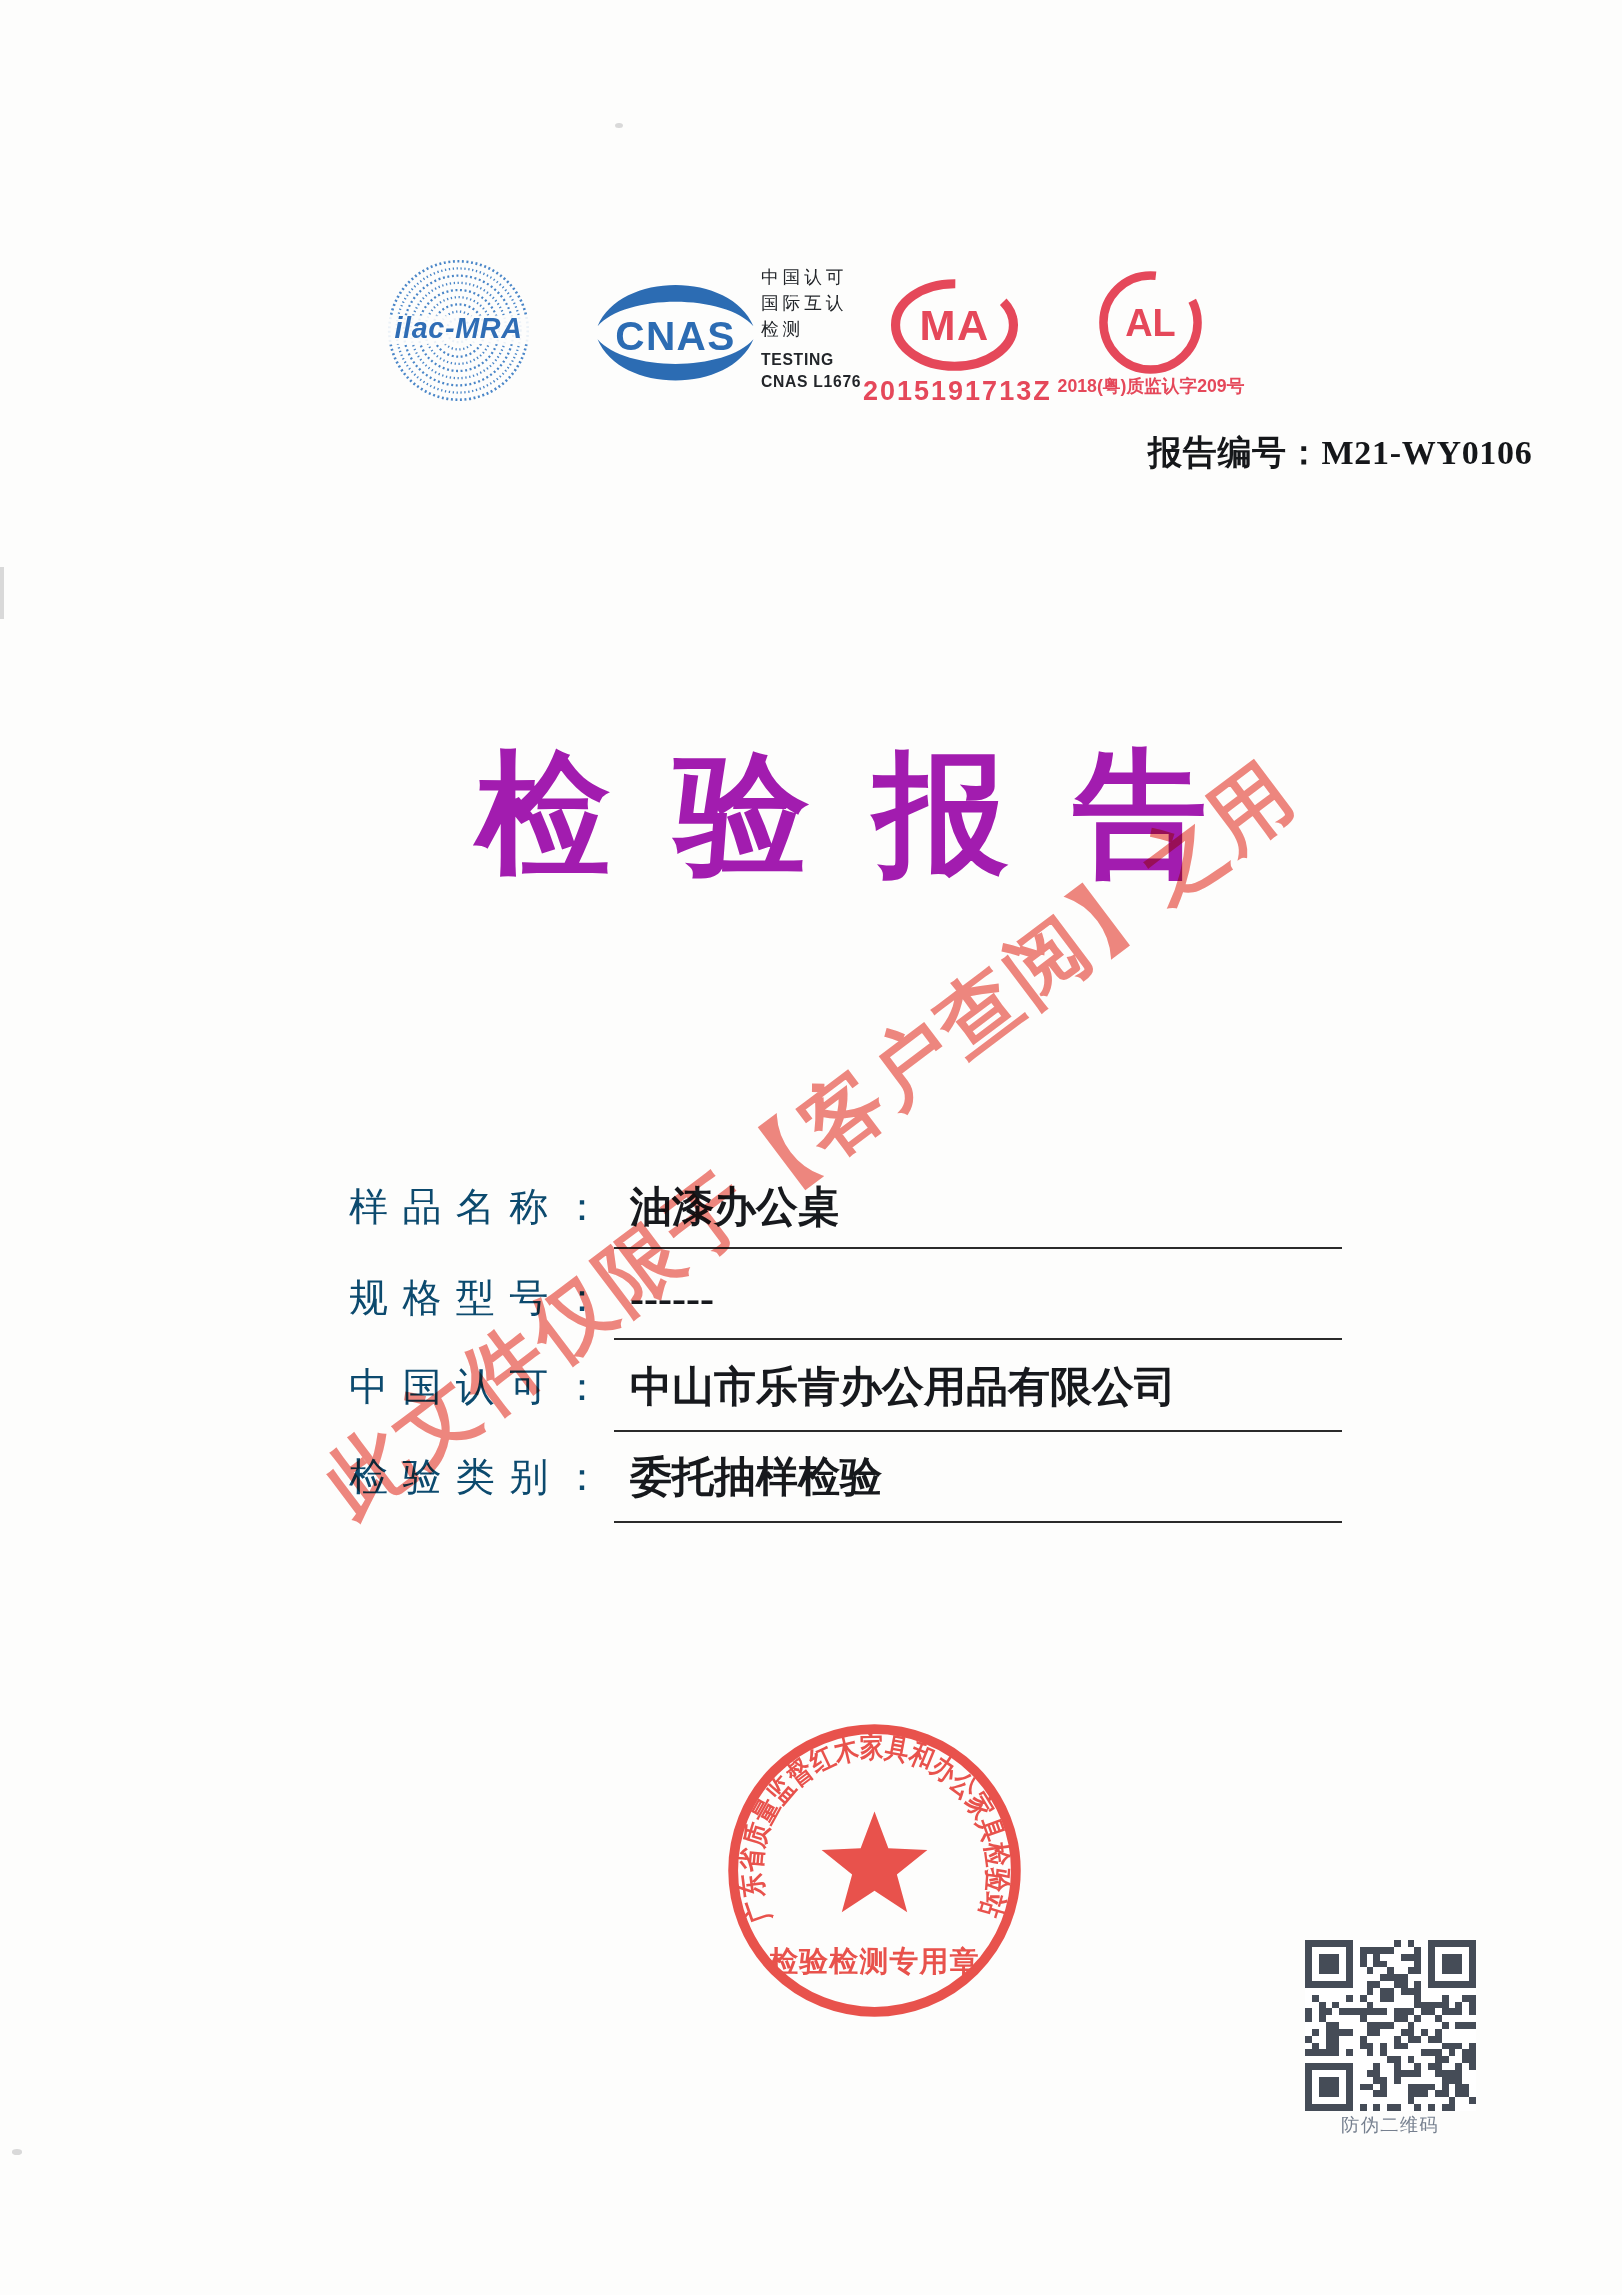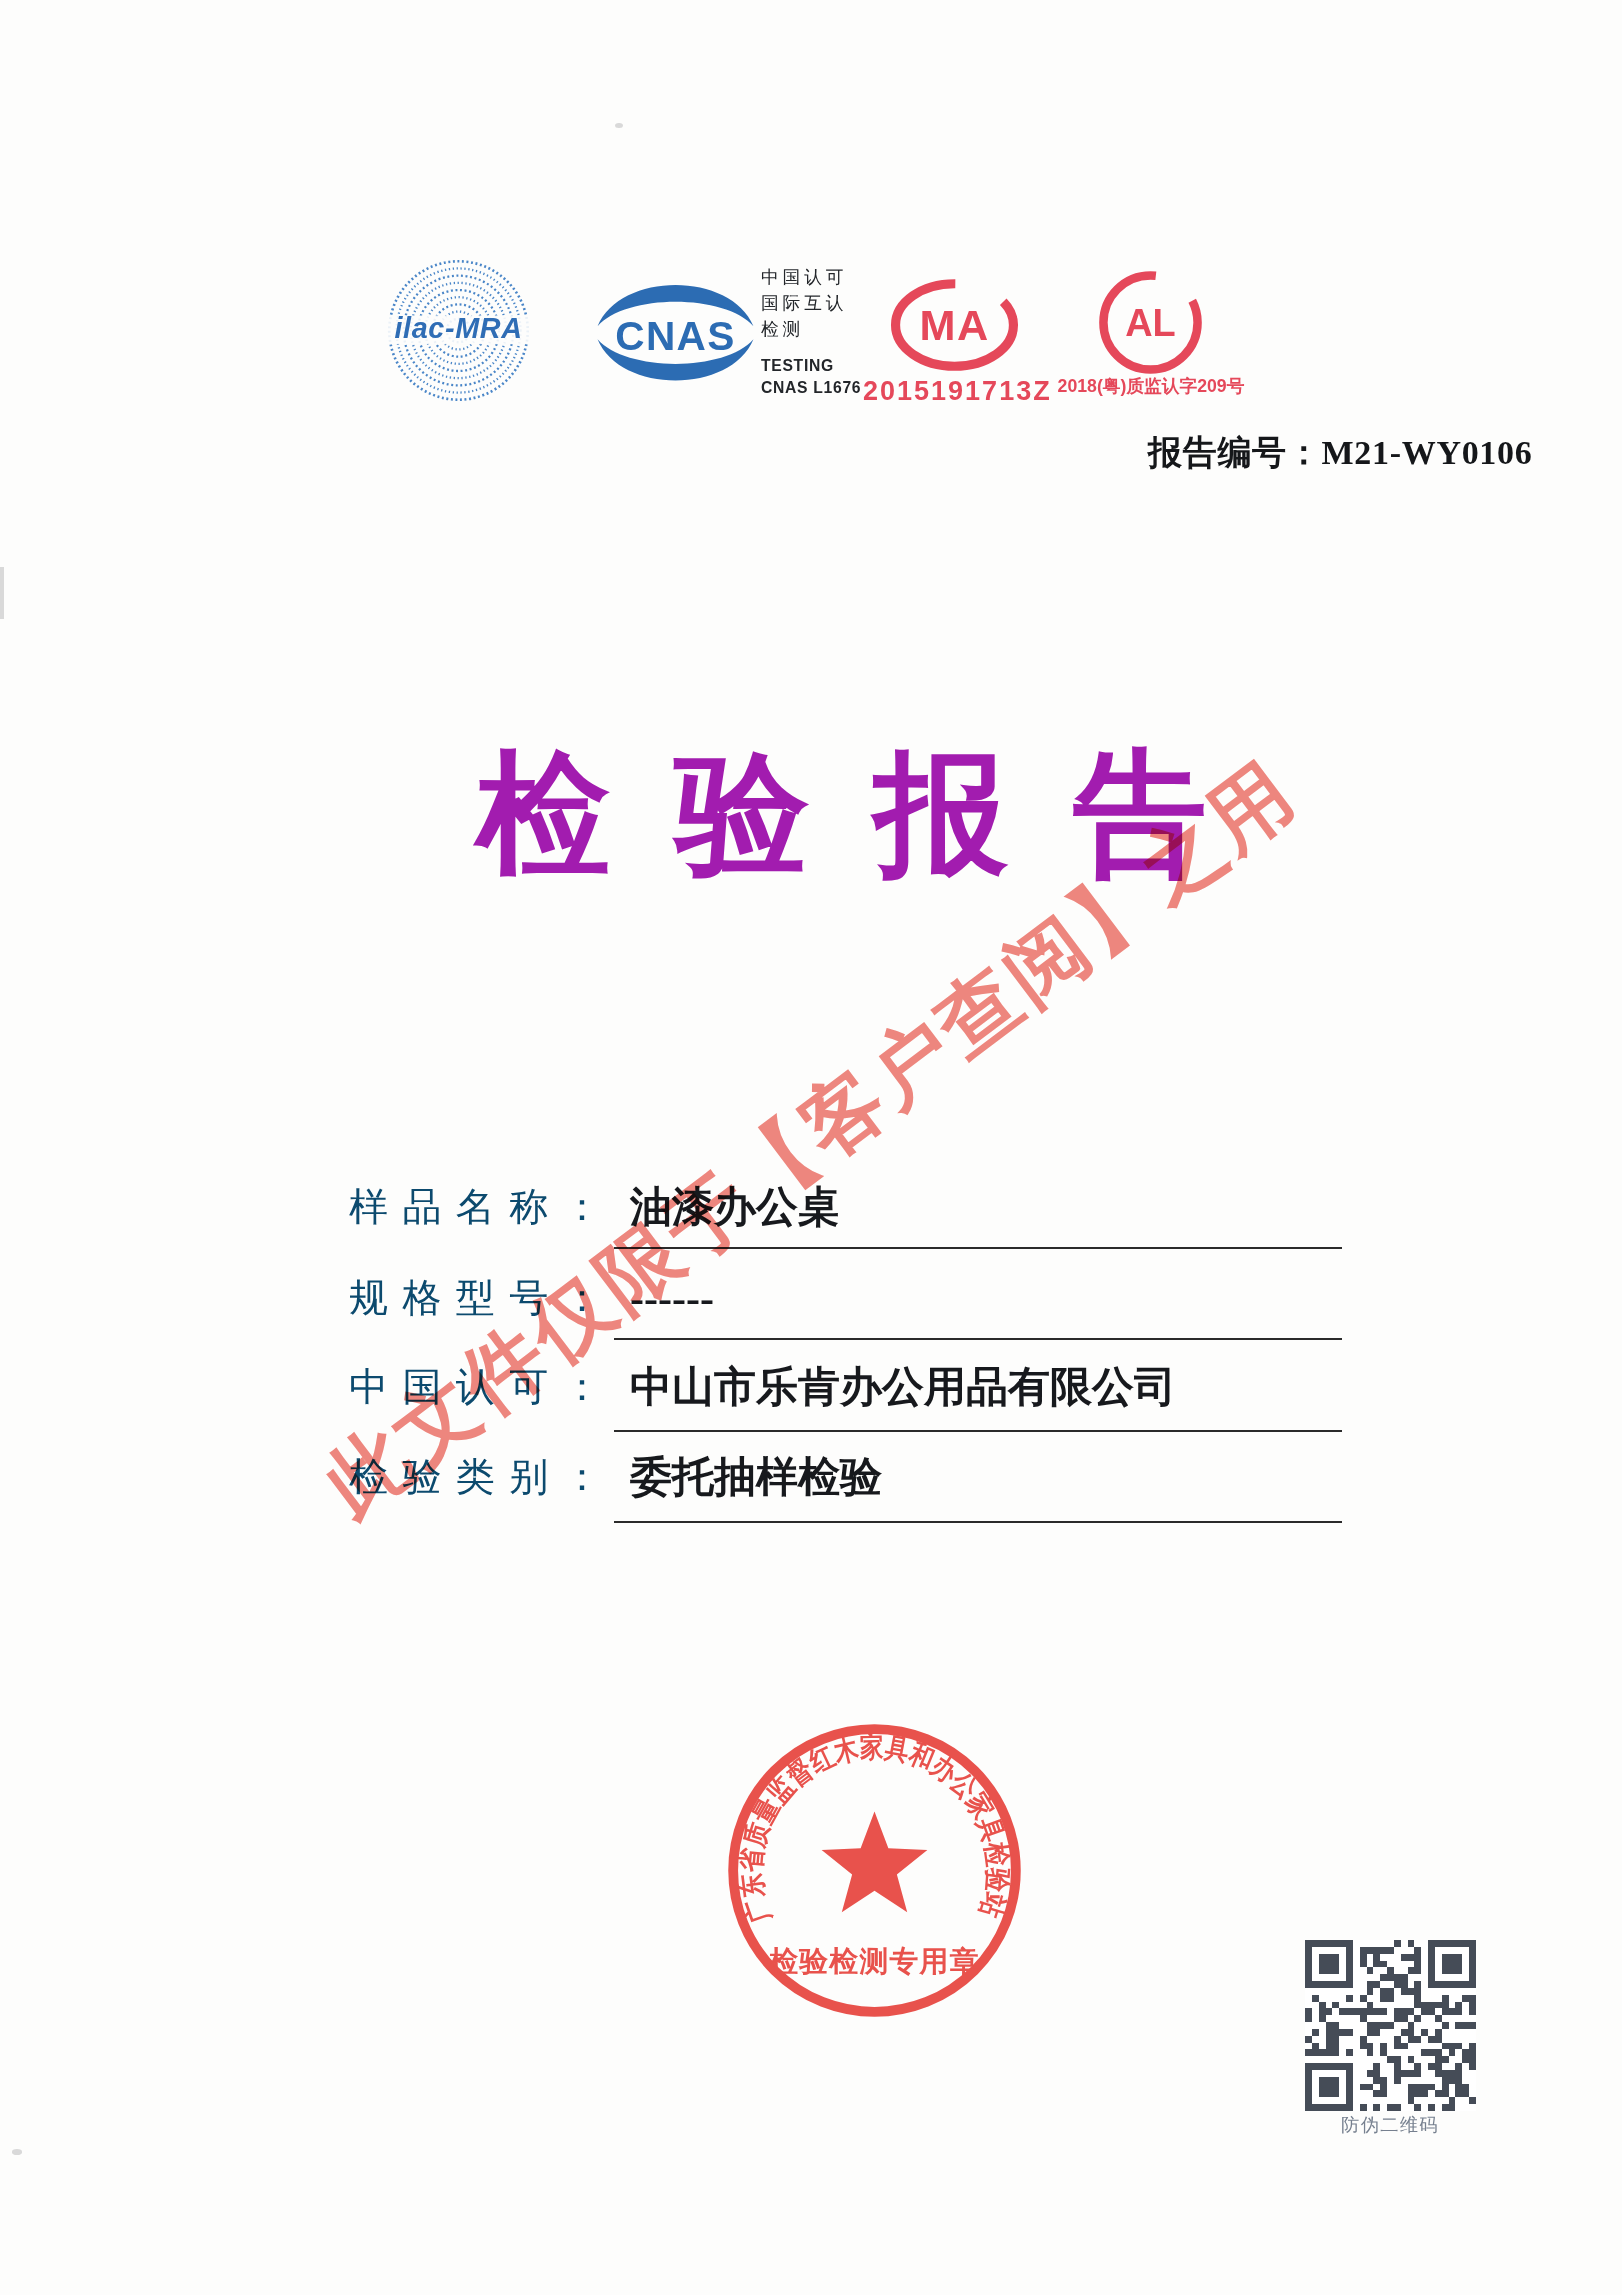--- a/index.html
+++ b/index.html
@@ -68,21 +68,21 @@
   <svg class="logo-svg" style="left:591px;top:266px;" width="169" height="131" viewBox="0 0 258 200">
     <path d="M10,92 C45,8 213,8 248,92 C205,42 53,42 10,92 Z" fill="#2c6cb3"></path>
     <path d="M10,112 C45,196 213,196 248,112 C205,162 53,162 10,112 Z" fill="#2c6cb3"></path>
     <text x="129" y="128" text-anchor="middle" font-size="62" font-weight="700" fill="#2c6cb3" font-family="Liberation Sans, sans-serif" letter-spacing="2">CNAS</text>
   </svg>
 
   <div class="cnas-lines">
     <div class="cjk">中国认可</div>
     <div class="cjk">国际互认</div>
     <div class="cjk">检测</div>
-    <div class="lat" style="margin-top:13px;">TESTING</div>
+    <div class="lat" style="margin-top:7px;">TESTING</div>
     <div class="lat">CNAS L1676</div>
   </div>
 
   <svg class="logo-svg" style="left:889px;top:277px;" width="131" height="96" viewBox="0 0 200 146">
     <ellipse cx="100" cy="73" rx="90" ry="63" fill="none" stroke="#e5485a" stroke-width="14" stroke-dasharray="404 80" stroke-dashoffset="40"></ellipse>
     <text x="100" y="96" text-anchor="middle" font-size="66" font-weight="700" fill="#e5485a" font-family="Liberation Sans, sans-serif" letter-spacing="2">MA</text>
   </svg>
   <div class="red-cap" style="left:863px;top:376px;width:183px;font-size:27px;letter-spacing:2px;">2015191713Z</div>
 
   <svg class="logo-svg" style="left:1091px;top:270px;" width="119" height="105" viewBox="0 0 182 160">

